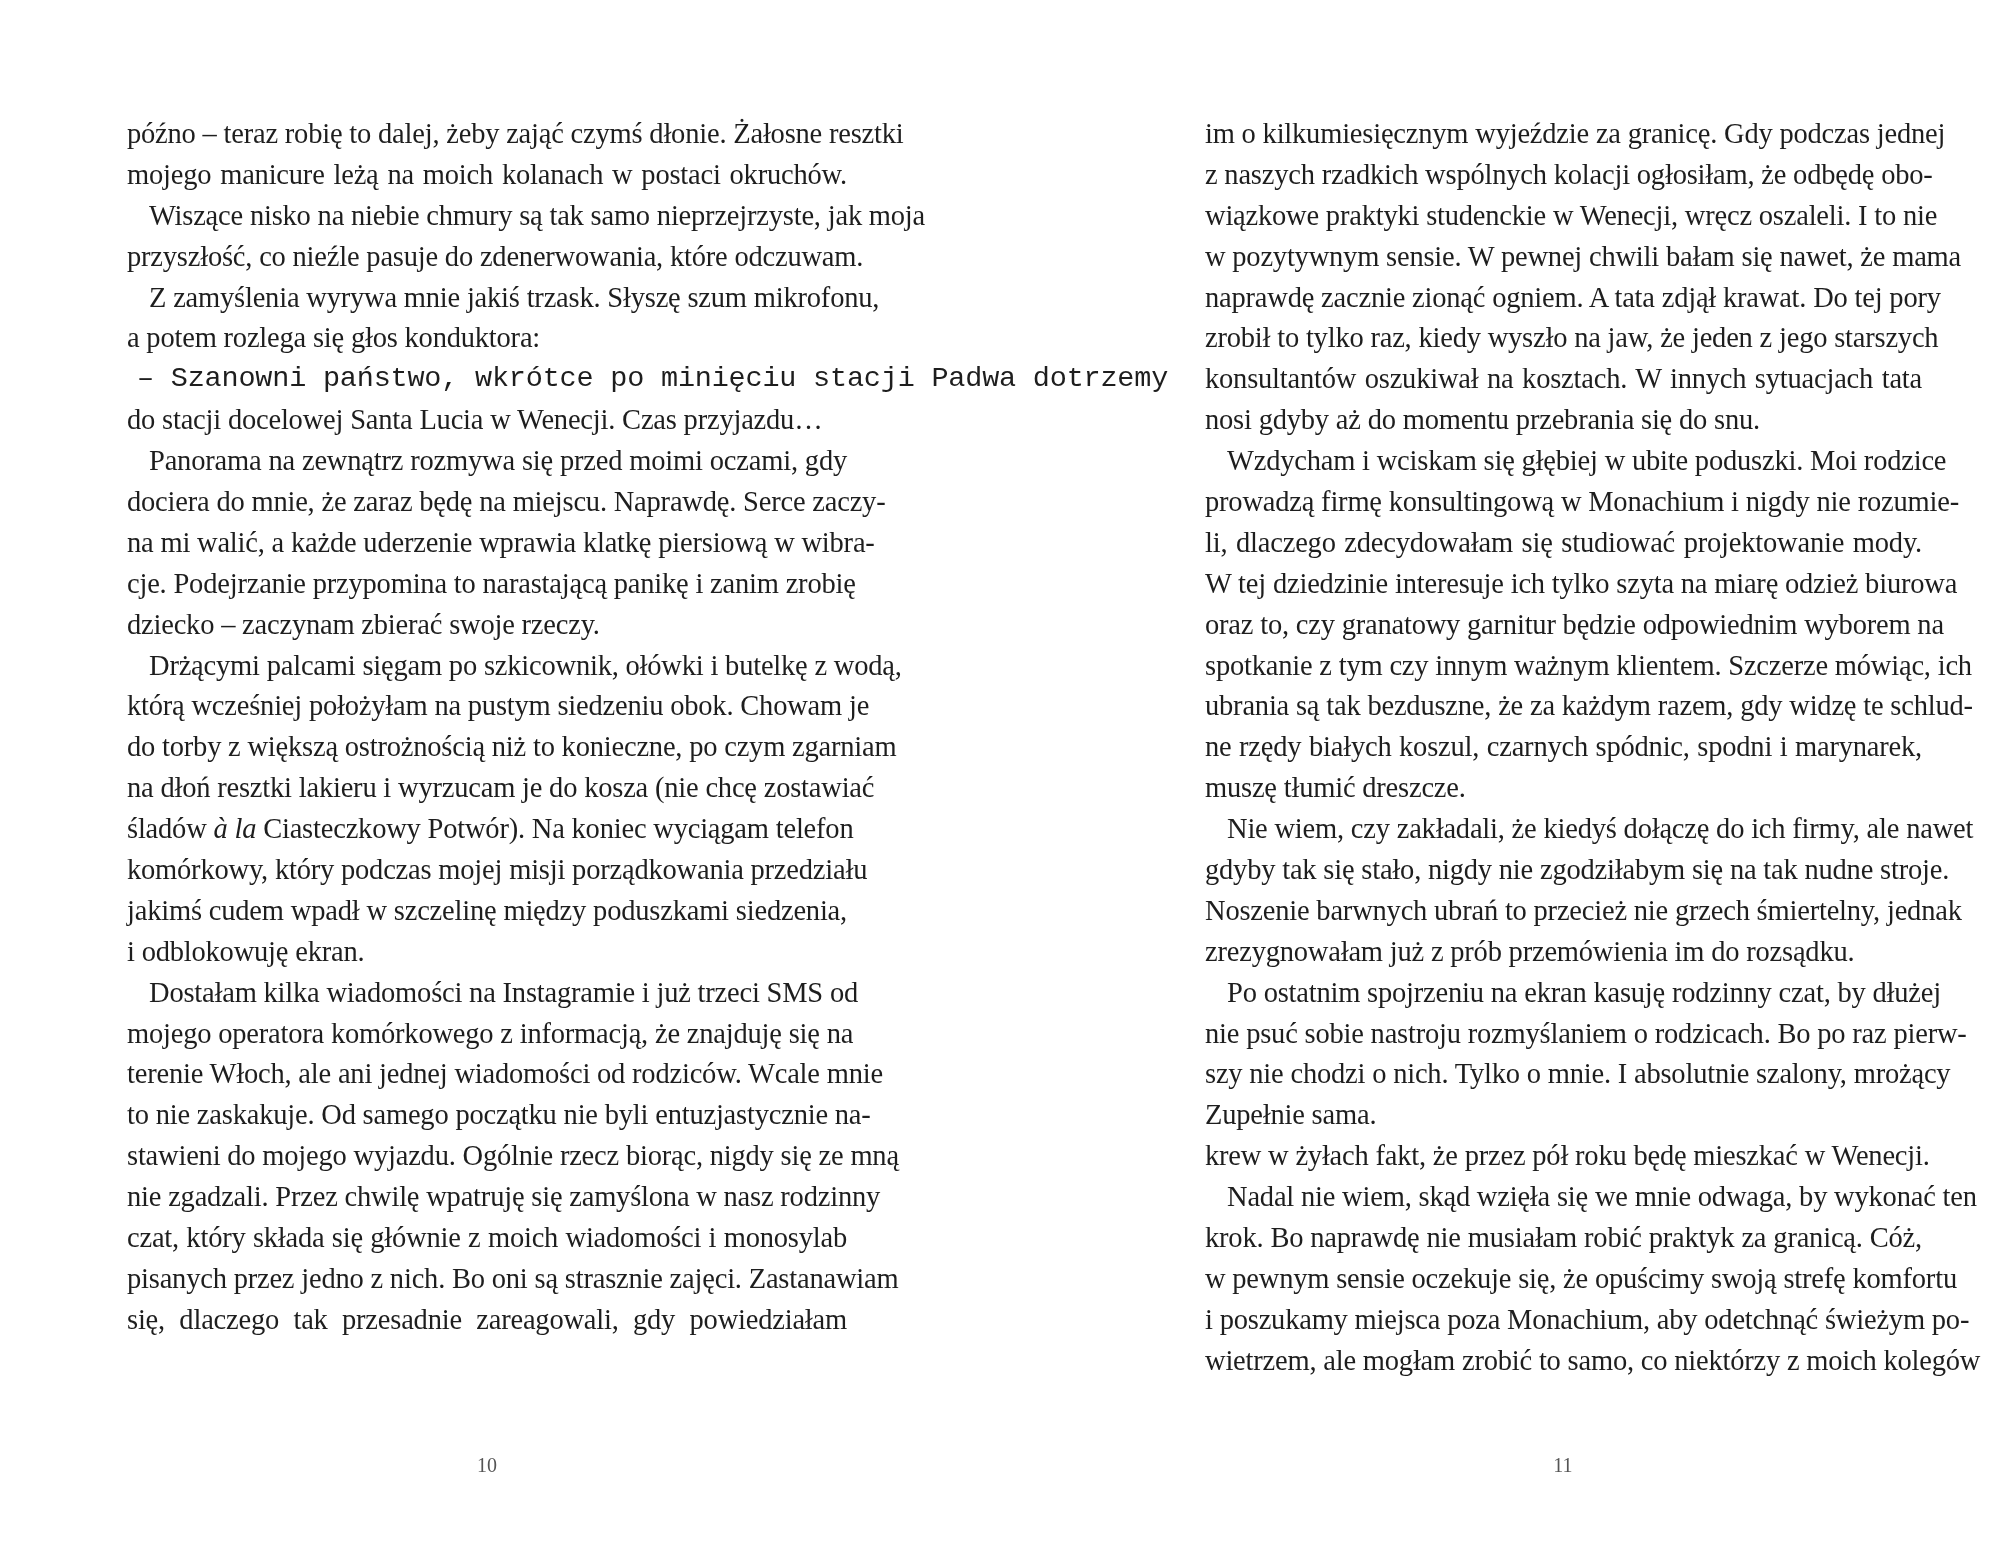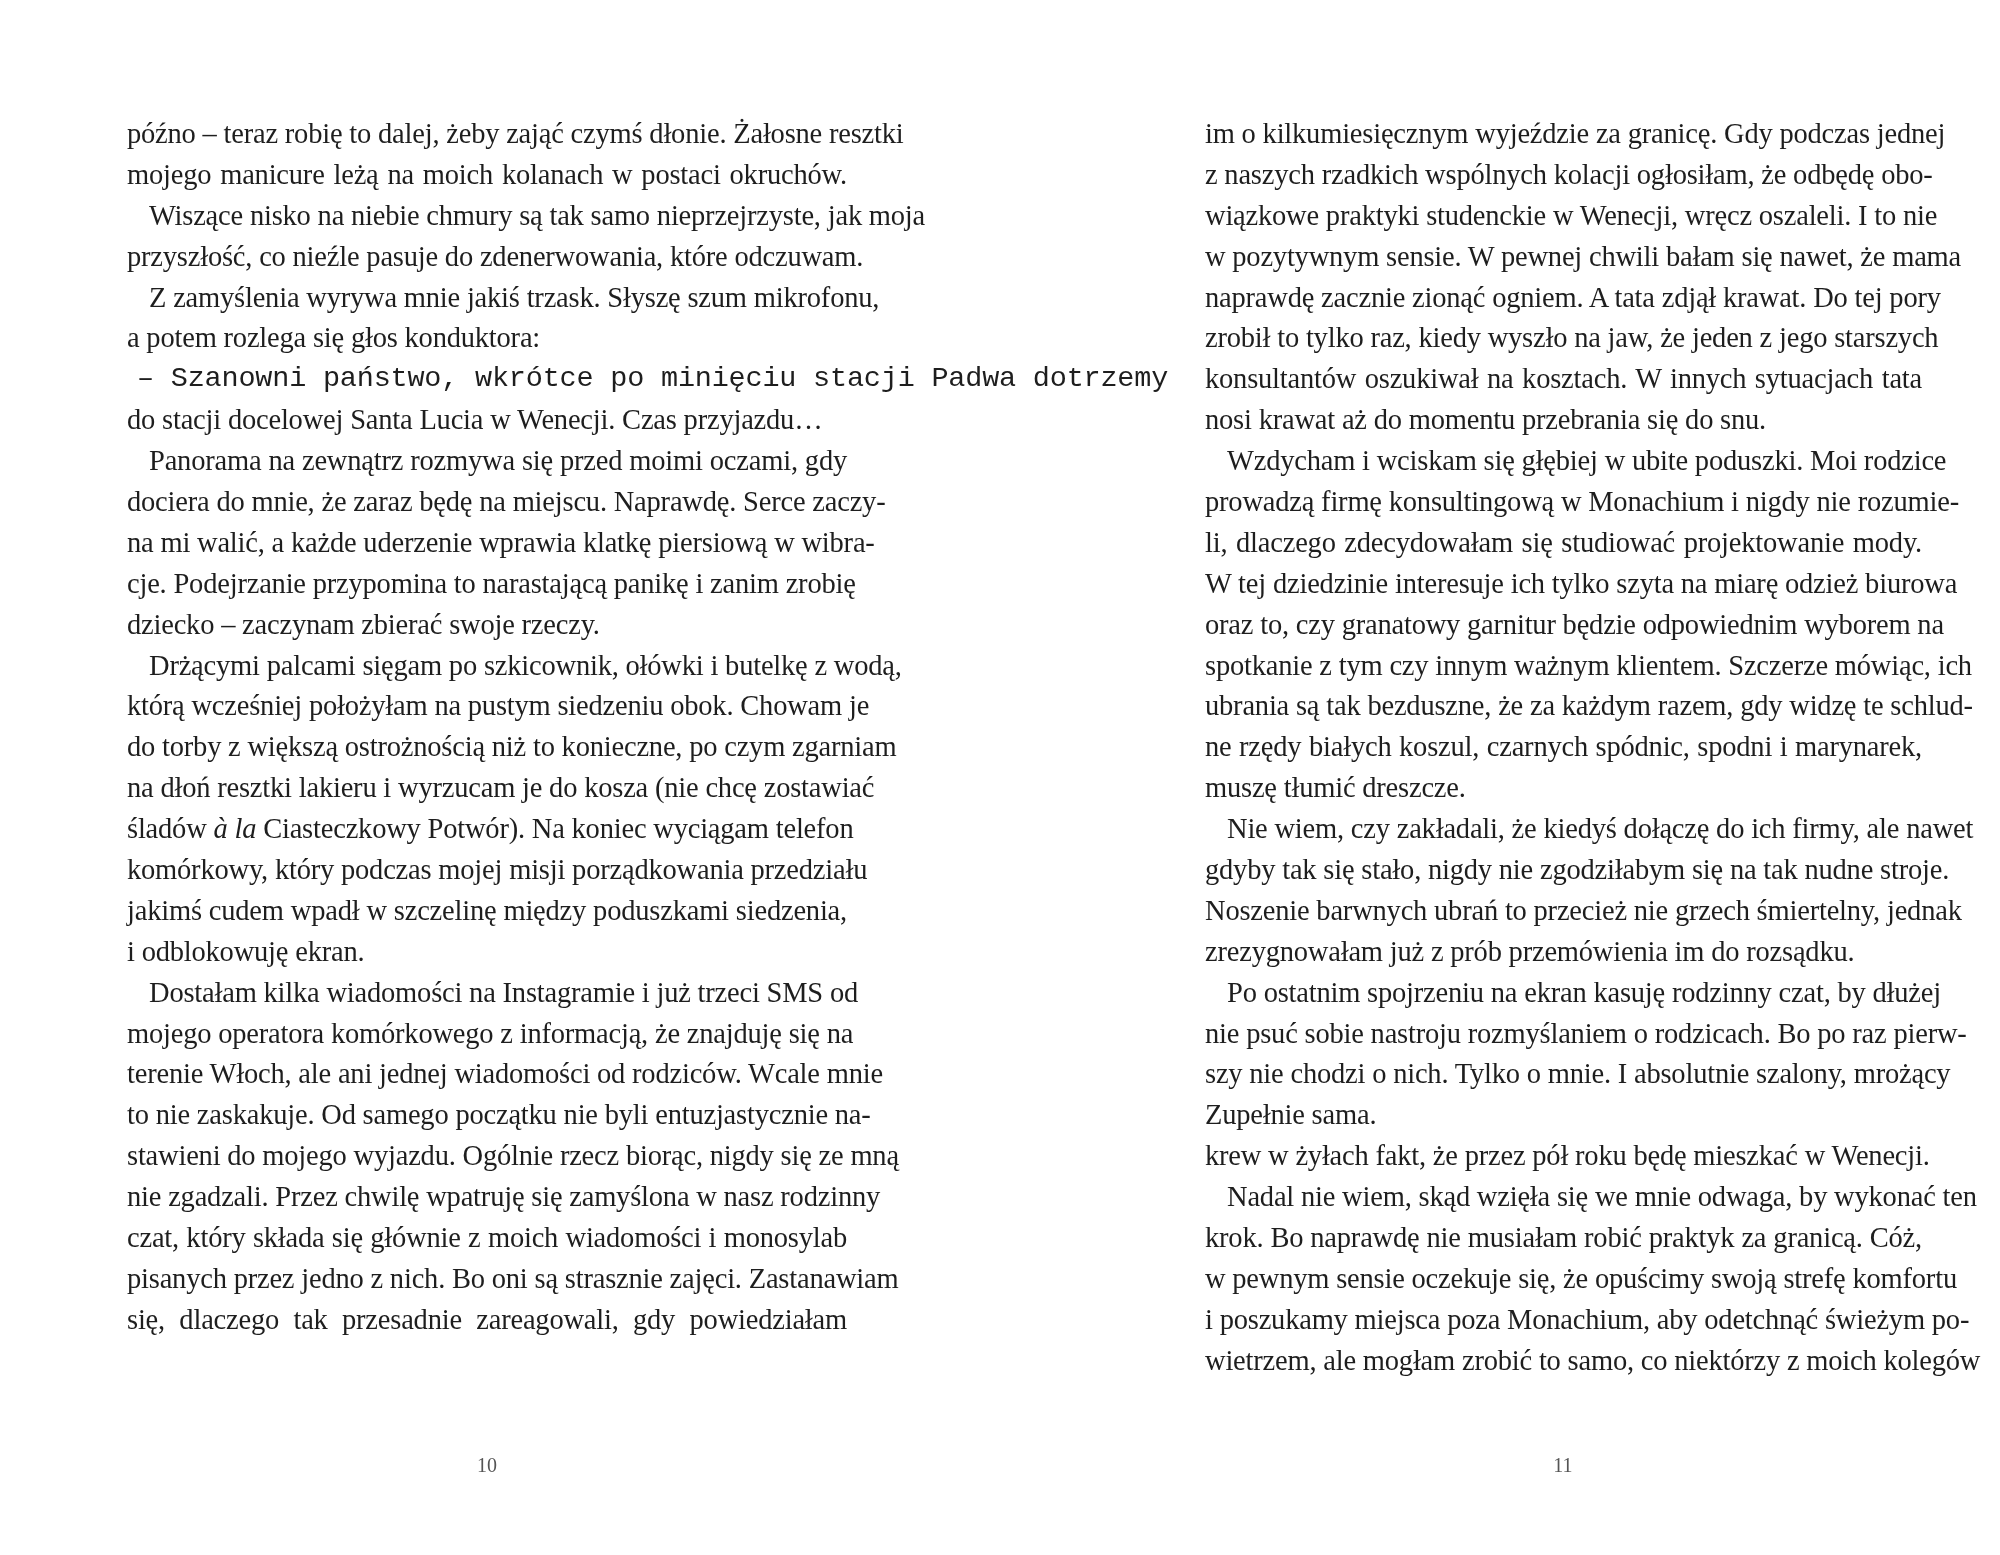--- a/index.html
+++ b/index.html
@@ -78,21 +78,21 @@
   </div>
   <div class="page right">
     <div class="text-block">
         <div class="line">im o kilkumiesięcznym wyjeździe za granicę. Gdy podczas jednej</div>
         <div class="line">z naszych rzadkich wspólnych kolacji ogłosiłam, że odbędę obo-</div>
         <div class="line">wiązkowe praktyki studenckie w Wenecji, wręcz oszaleli. I to nie</div>
         <div class="line">w pozytywnym sensie. W pewnej chwili bałam się nawet, że mama</div>
         <div class="line">naprawdę zacznie zionąć ogniem. A tata zdjął krawat. Do tej pory</div>
         <div class="line">zrobił to tylko raz, kiedy wyszło na jaw, że jeden z jego starszych</div>
         <div class="line">konsultantów oszukiwał na kosztach. W innych sytuacjach tata</div>
-        <div class="line end">nosi krawat aż do momentu przebrania się do snu.</div>
+        <div class="line end">nosi gdyby aż do momentu przebrania się do snu.</div>
         <div class="line para">Wzdycham i wciskam się głębiej w ubite poduszki. Moi rodzice</div>
         <div class="line">prowadzą firmę konsultingową w Monachium i nigdy nie rozumie-</div>
         <div class="line">li, dlaczego zdecydowałam się studiować projektowanie mody.</div>
         <div class="line">W tej dziedzinie interesuje ich tylko szyta na miarę odzież biurowa</div>
         <div class="line">oraz to, czy granatowy garnitur będzie odpowiednim wyborem na</div>
         <div class="line">spotkanie z tym czy innym ważnym klientem. Szczerze mówiąc, ich</div>
         <div class="line">ubrania są tak bezduszne, że za każdym razem, gdy widzę te schlud-</div>
         <div class="line">ne rzędy białych koszul, czarnych spódnic, spodni i marynarek,</div>
         <div class="line end">muszę tłumić dreszcze.</div>
         <div class="line para">Nie wiem, czy zakładali, że kiedyś dołączę do ich firmy, ale nawet</div>

